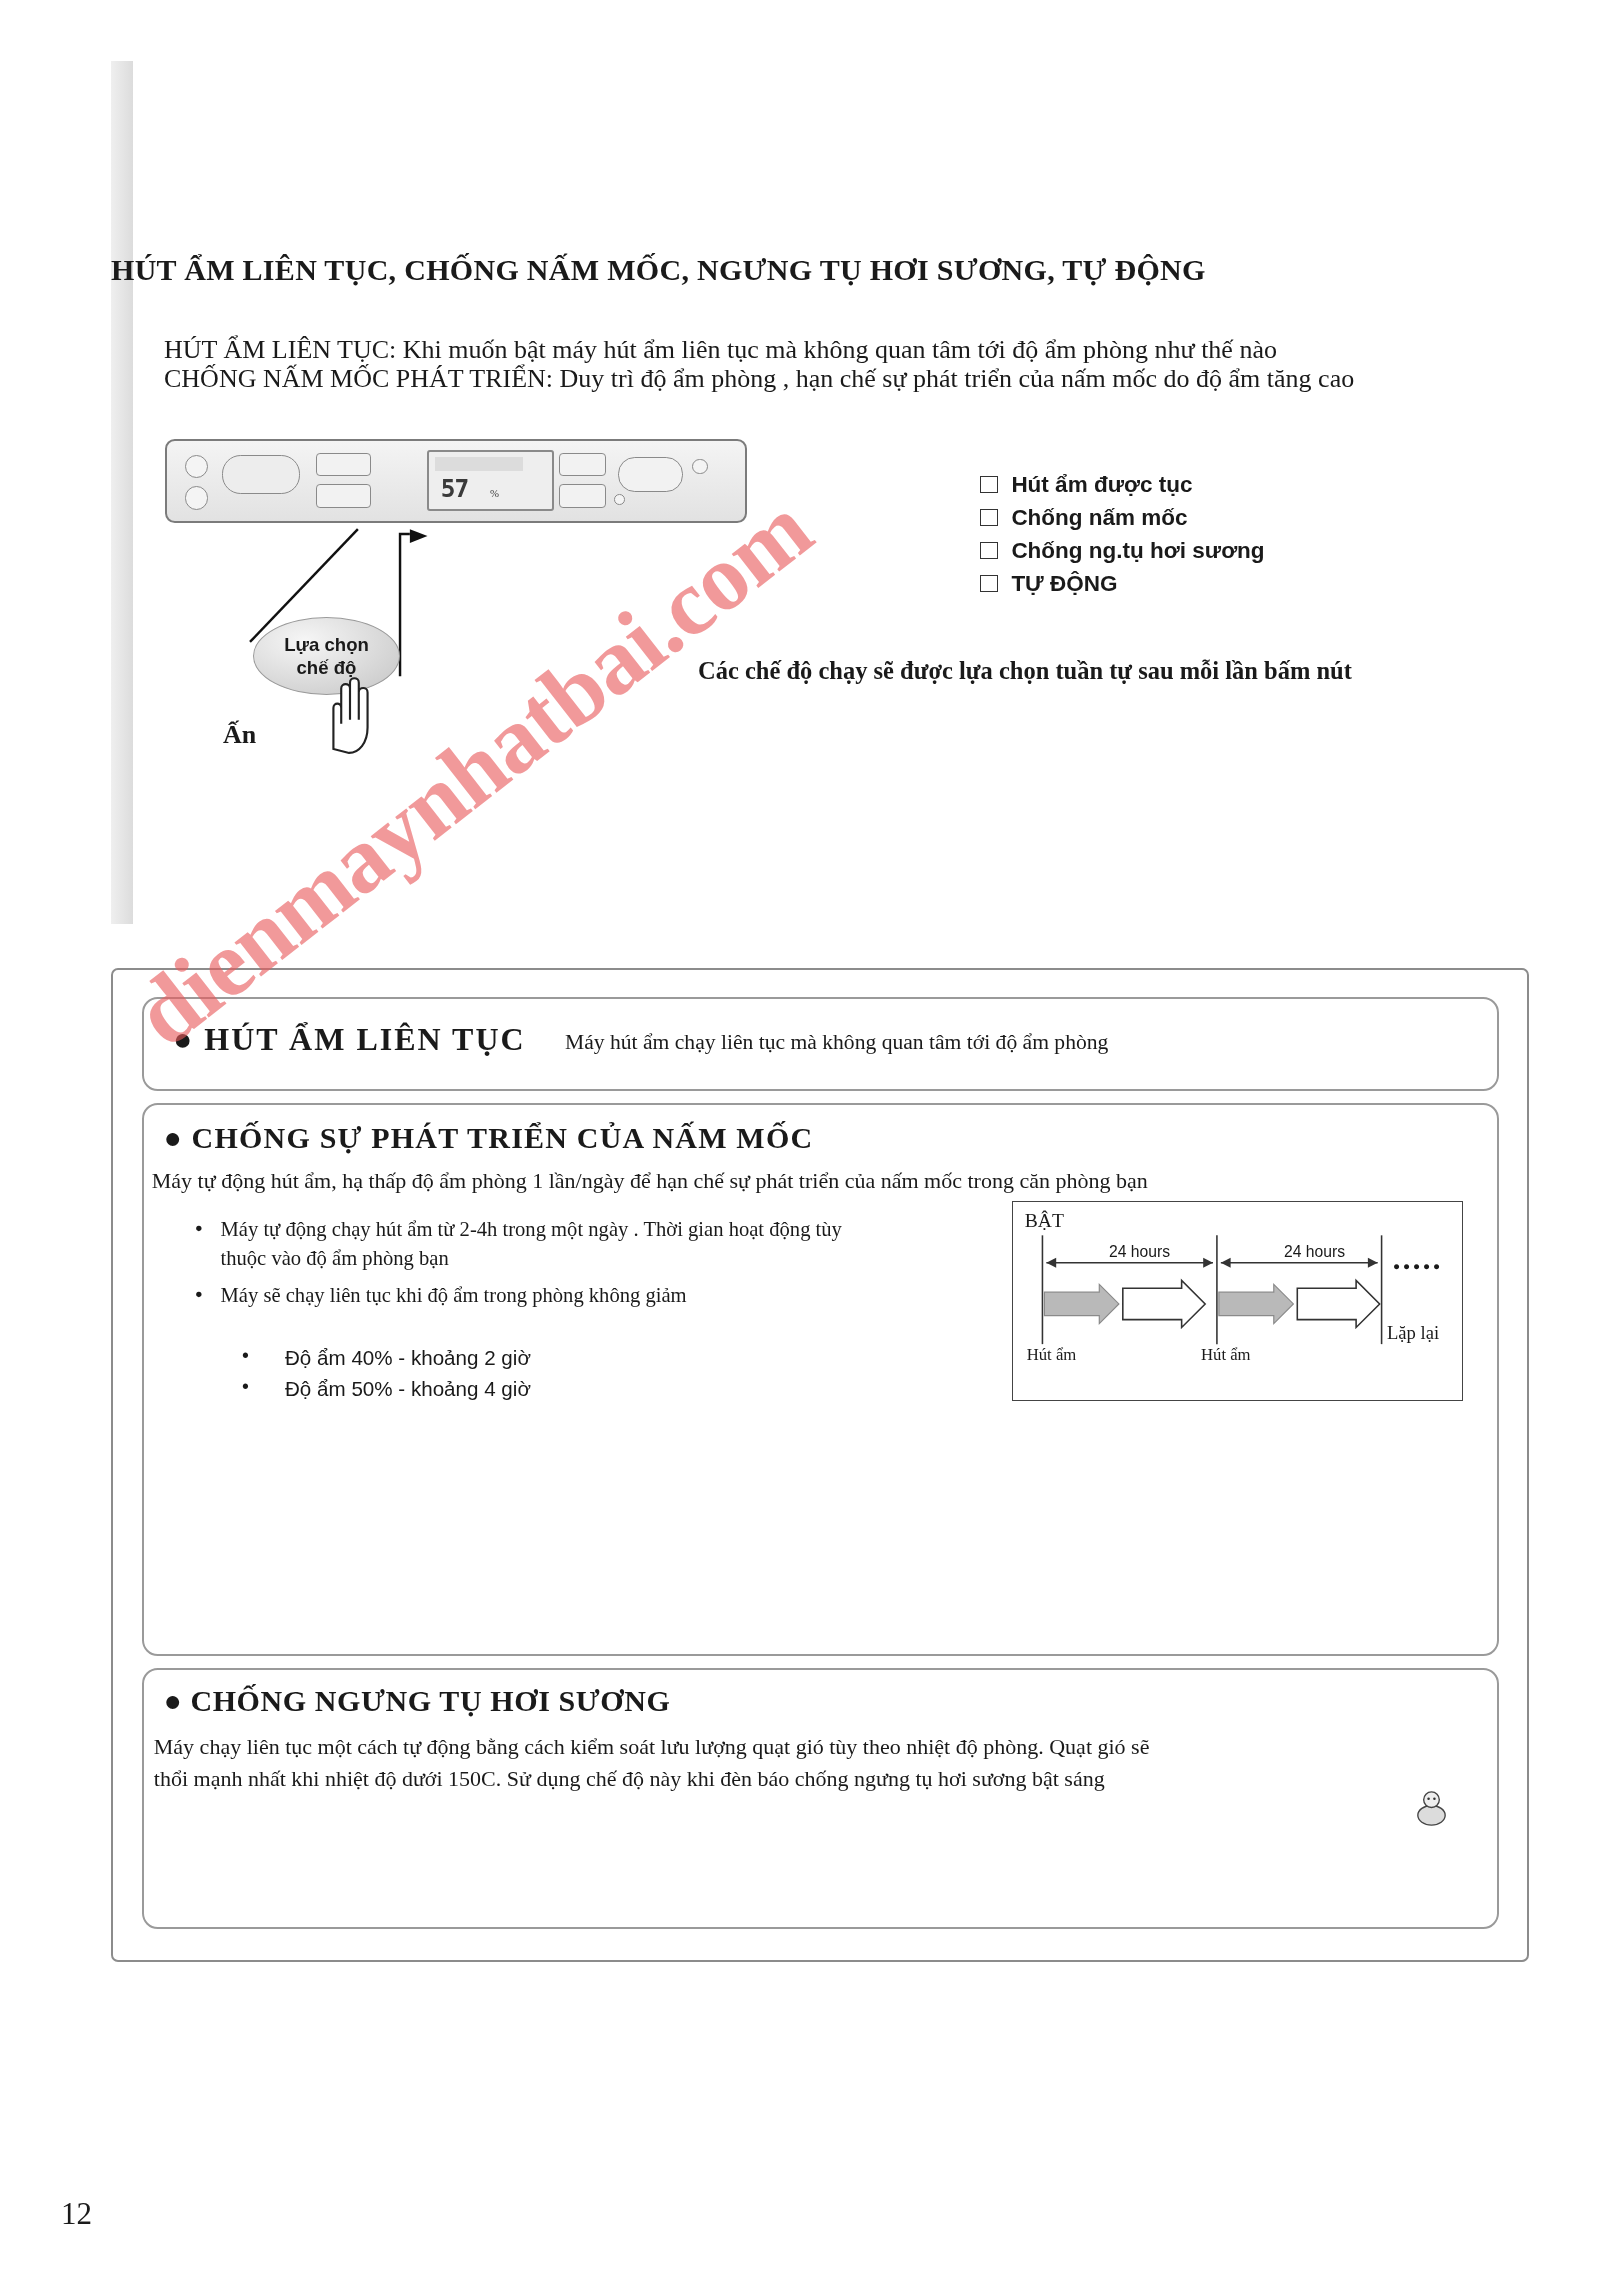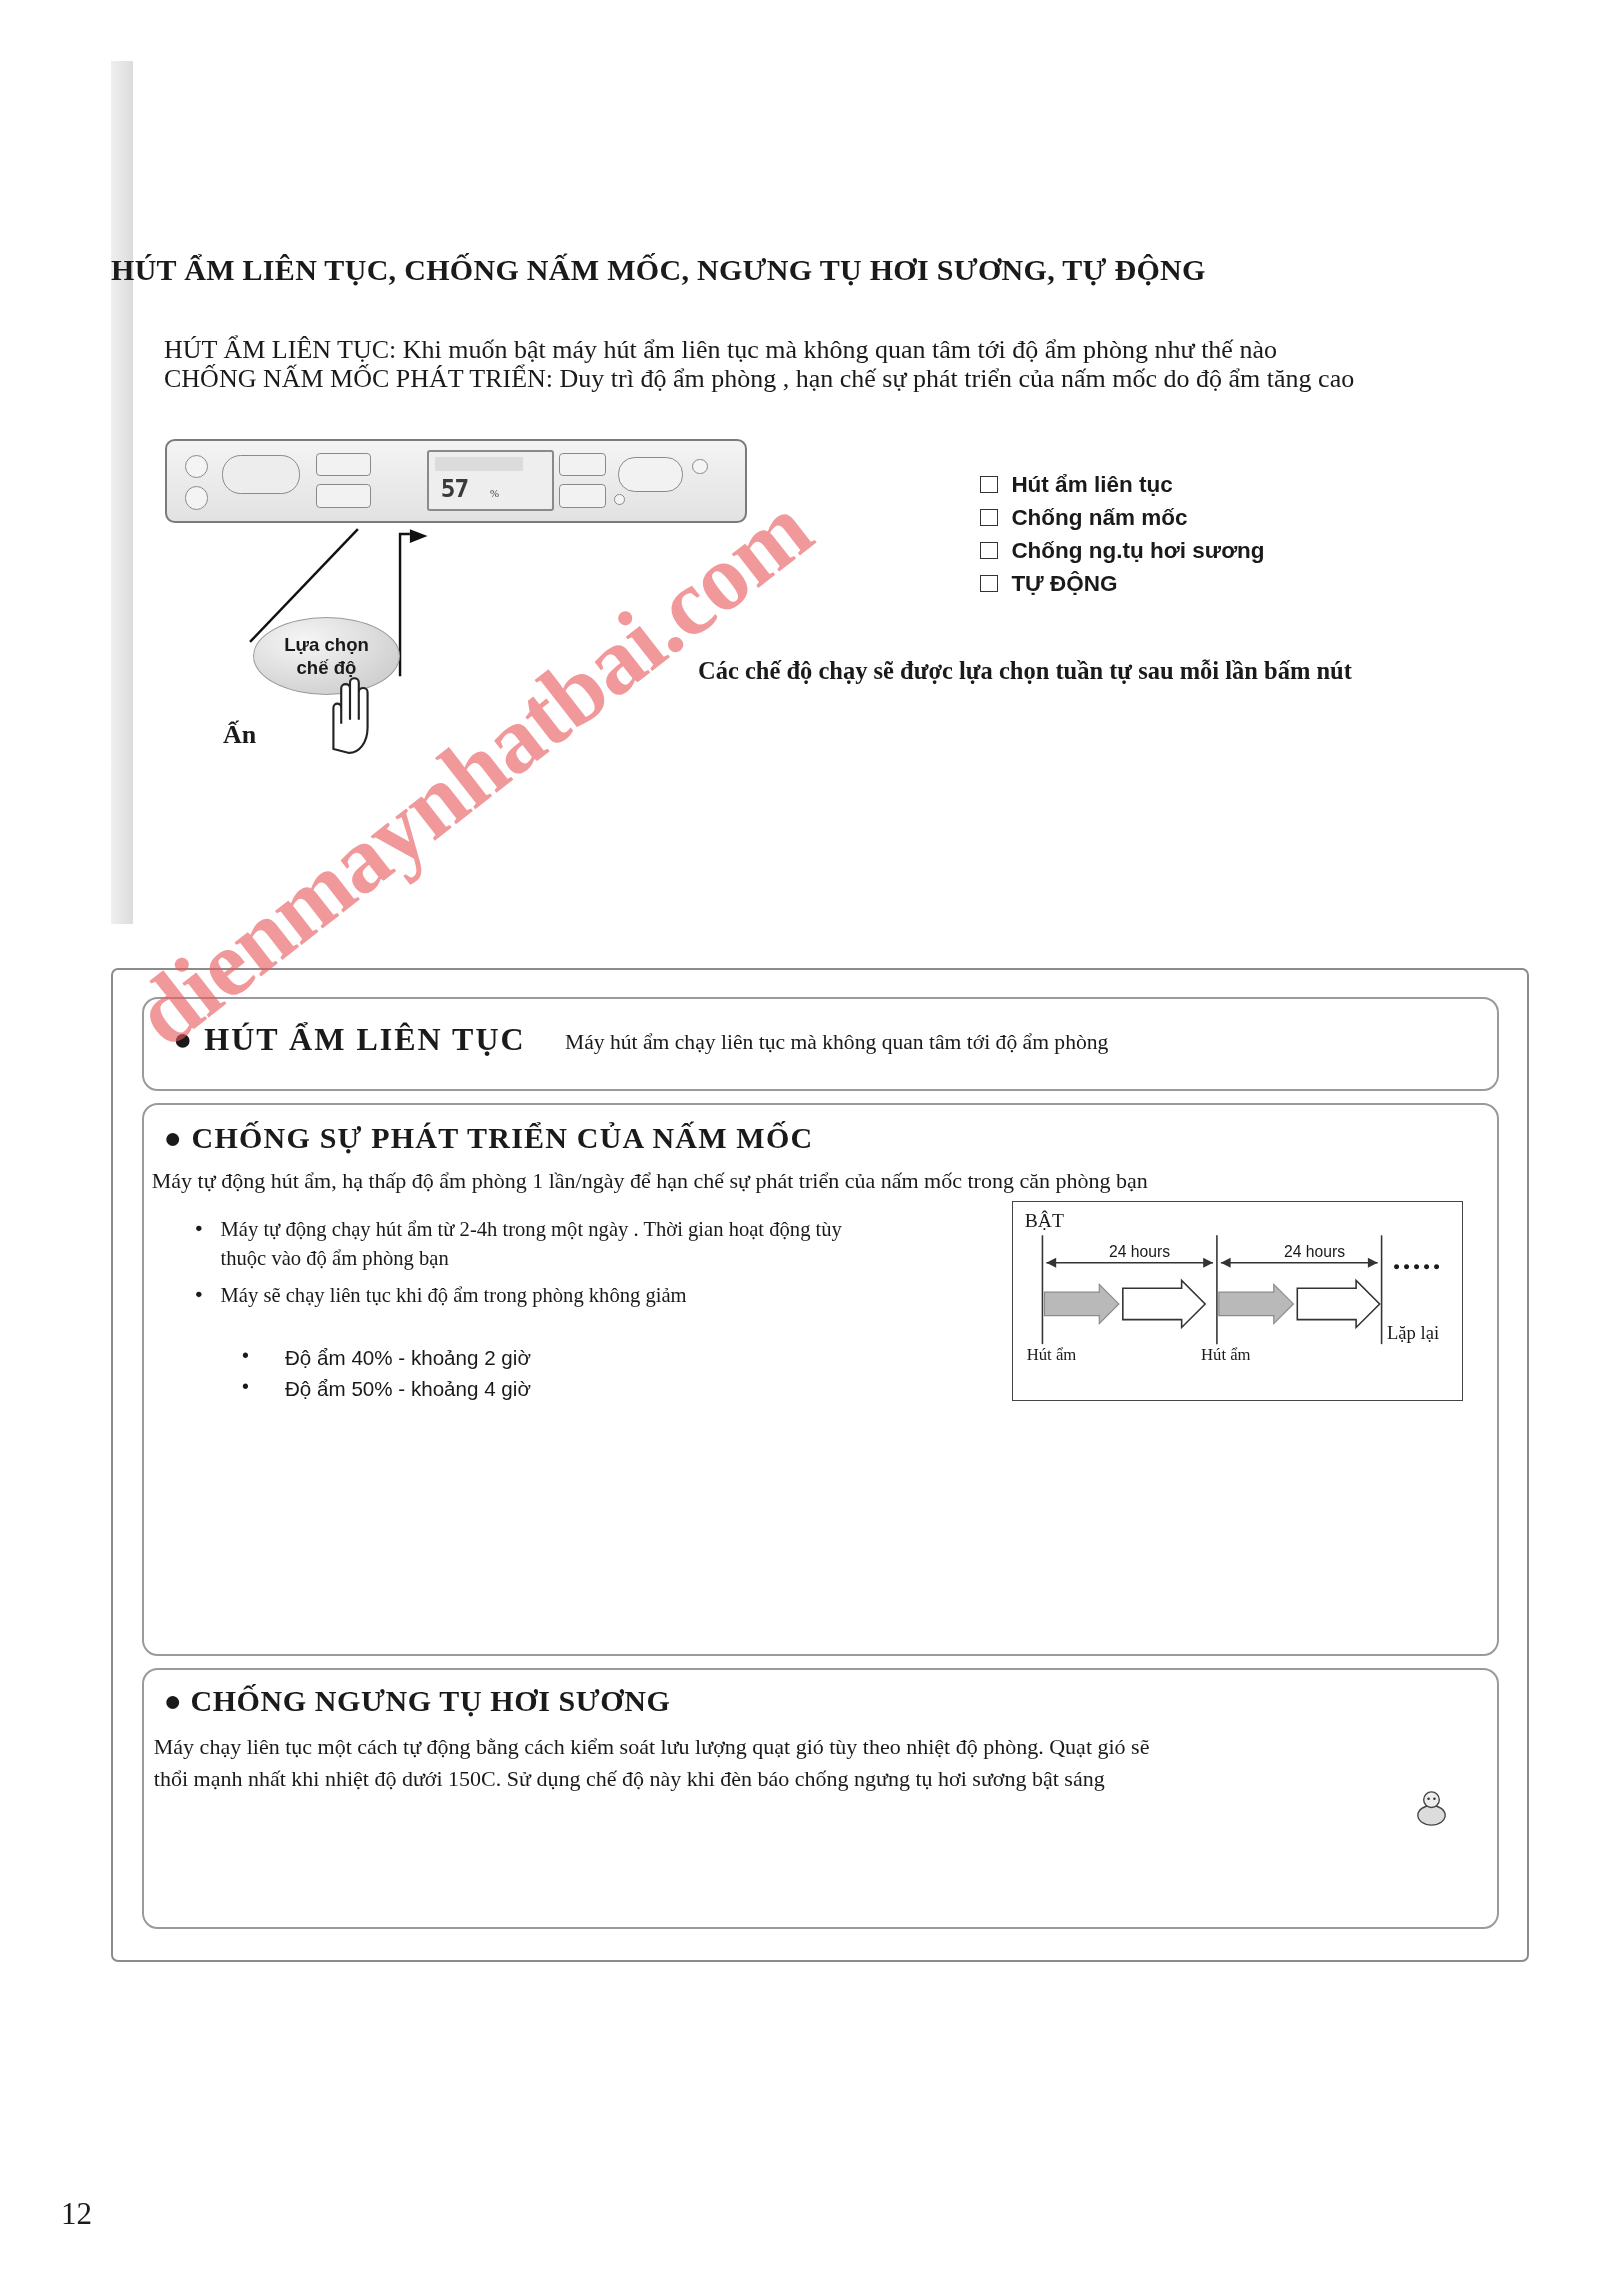--- a/index.html
+++ b/index.html
@@ -401,21 +401,21 @@
 
   <svg style="position:absolute;left:310px;top:663px;width:80px;height:94px;" viewBox="0 0 82 96" width="80" height="94">
     <path d="M24 88 L24 46 C24 40 32 40 32 46 L32 62 L32 26 C32 20 41 20 41 26 L41 58 L41 20 C41 14 50 14 50 20 L50 58 L50 30 C50 24 59 24 59 30 L59 66 C59 82 50 92 40 92 Z" fill="#ffffff" stroke="#222" stroke-width="2.2"></path>
   </svg>
 
   <div class="an-label">Ấn</div>
 
   <div class="mode-list">
     <div class="row">
       <span class="box"></span>
-      <span>Hút ẩm liên tục</span>
+      <span>Hút ẩm được tục</span>
     </div>
     <div class="row">
       <span class="box"></span>
       <span>Chống nấm mốc</span>
     </div>
     <div class="row">
       <span class="box"></span>
       <span>Chống ng.tụ hơi sương</span>
     </div>
     <div class="row">

